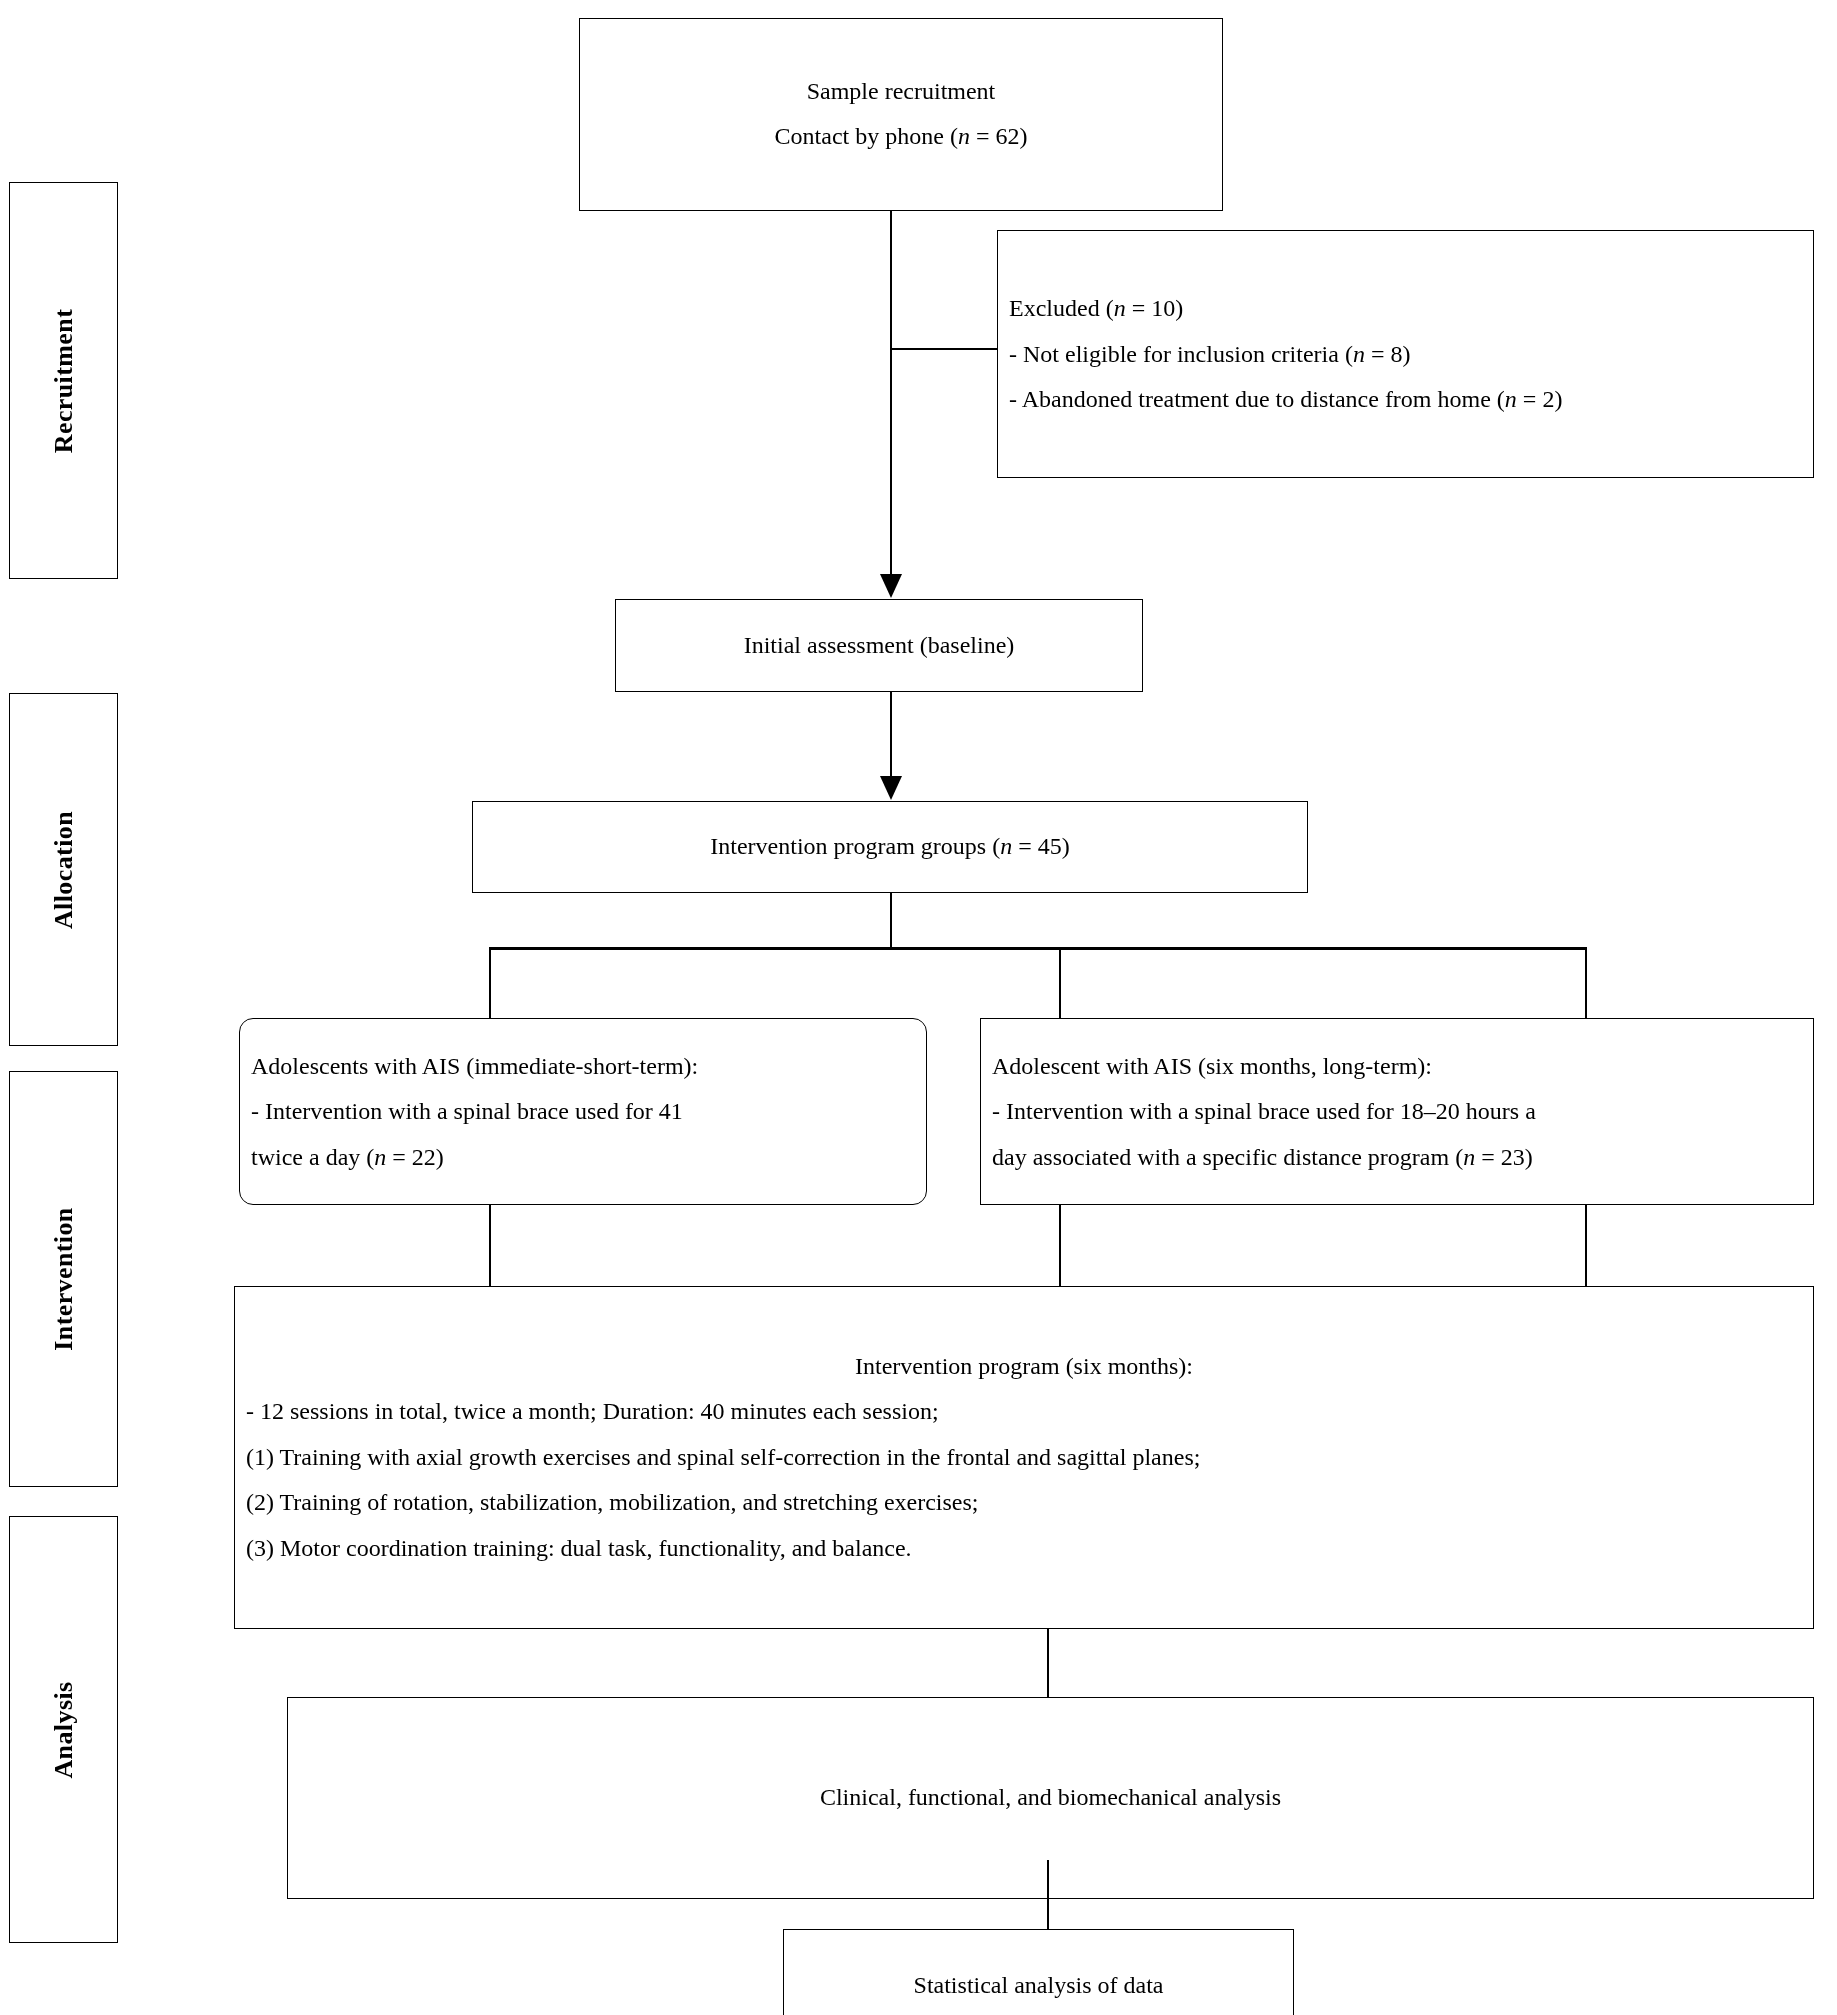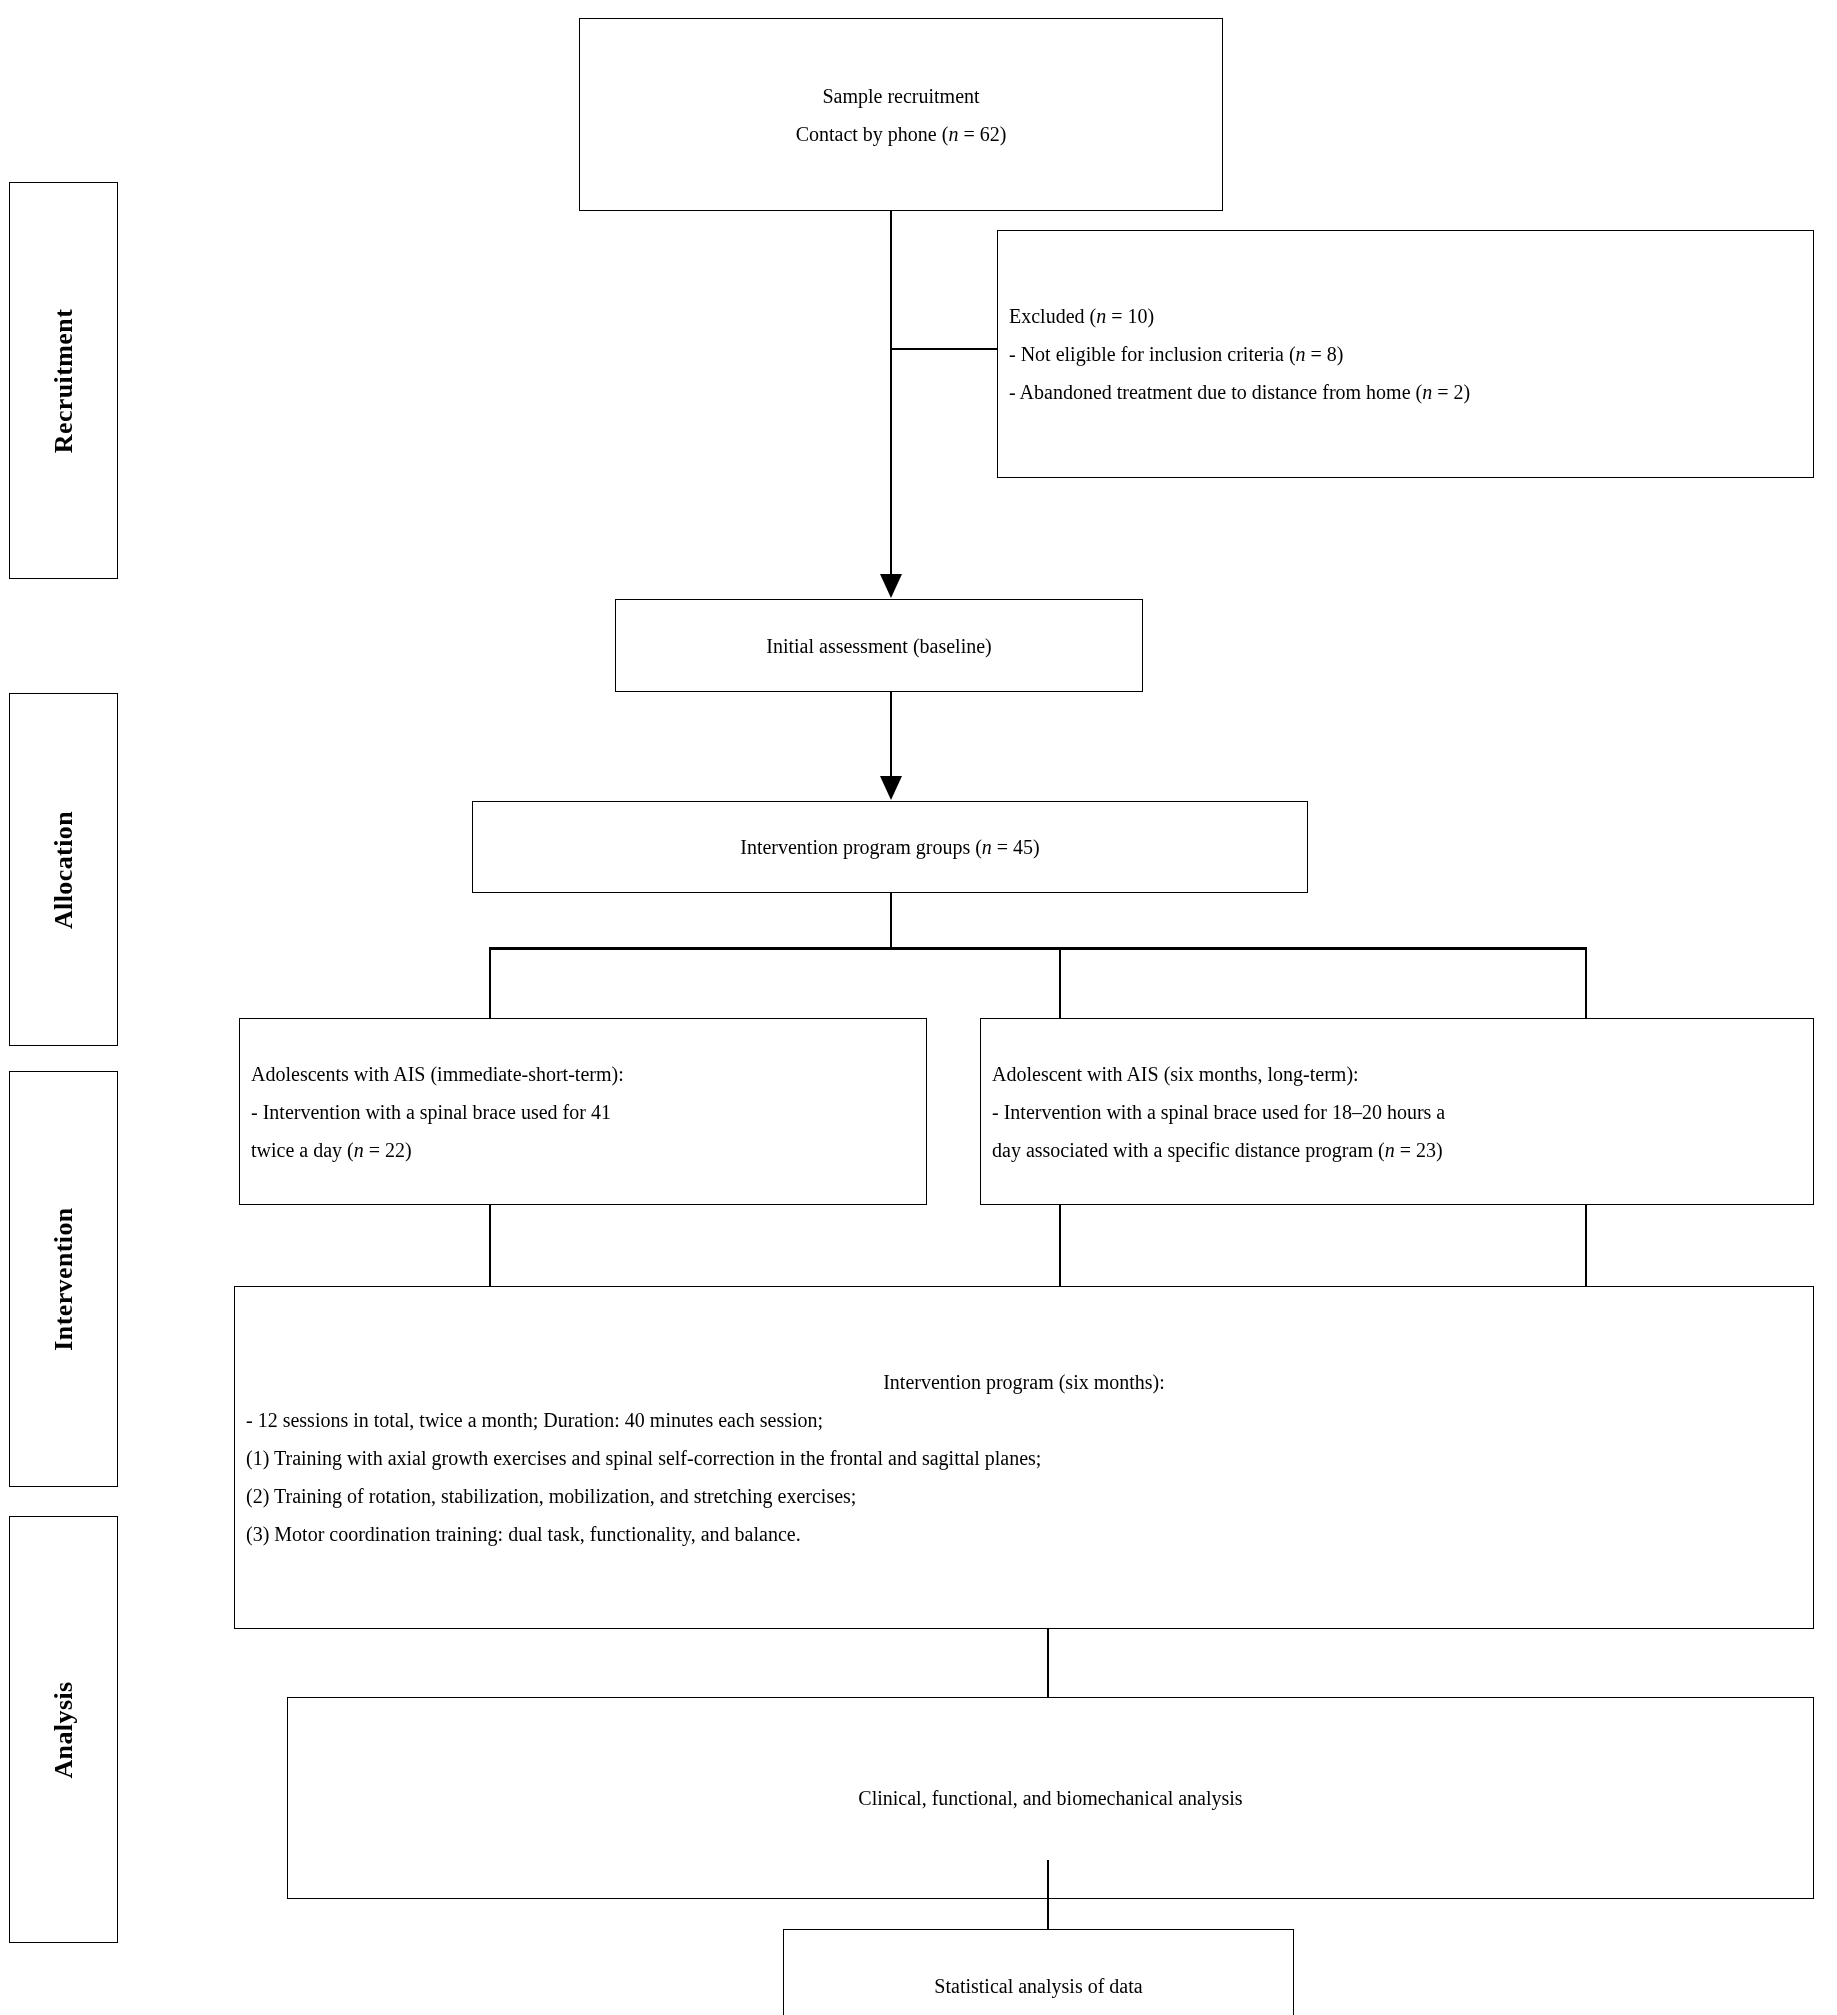--- a/index.html
+++ b/index.html
@@ -17,21 +17,21 @@
     color: #000000;
     overflow: hidden;
   }
 
   
   .fbox {
     position: absolute;
     box-sizing: border-box;
     border: 1.3px solid #000;
     background: #fff;
-    font-size: 20px;
+    font-size: 24px;
     line-height: 1.9;
     color: #000;
   }
   .fbox.heavy { border-width: 1.7px; }
 
   .fbox .inner {
     position: absolute;
     left: 0; right: 0; top: 50%;
     transform: translateY(-50%);
     padding: 0 11px;
@@ -135,21 +135,21 @@
       <span class="line"><span>Intervention program groups (</span><em class="v">n</em><span> = 45)</span></span>
     </div>
   </div>
 
   <div class="vline" style="left:890px; top:893px; height:56px;"></div>
   <div class="hline thick" style="left:489px; top:947px; width:1098px;"></div>
   <div class="vline" style="left:489px; top:947px; height:73px;"></div>
   <div class="vline" style="left:1059px; top:947px; height:73px;"></div>
   <div class="vline" style="left:1585px; top:947px; height:73px;"></div>
 
-  <div class="fbox heavy lft" style="left:239px; top:1018px; width:688px; height:187px;">
+  <div class="fbox heavy lft" style="left:239px; top:1018px; width:688px; height:187px;border-radius:14px;">
     <div class="inner">
       <span class="line">Adolescents with AIS (immediate-short-term):</span>
       <span class="line">- Intervention with a spinal brace used for 41</span>
       <span class="line"><span>twice a day    (</span><em class="v">n</em><span> = 22)</span></span>
     </div>
   </div>
 
   <div class="fbox heavy lft" style="left:980px; top:1018px; width:834px; height:187px;">
     <div class="inner">
       <span class="line">Adolescent with AIS (six months, long-term):</span>

